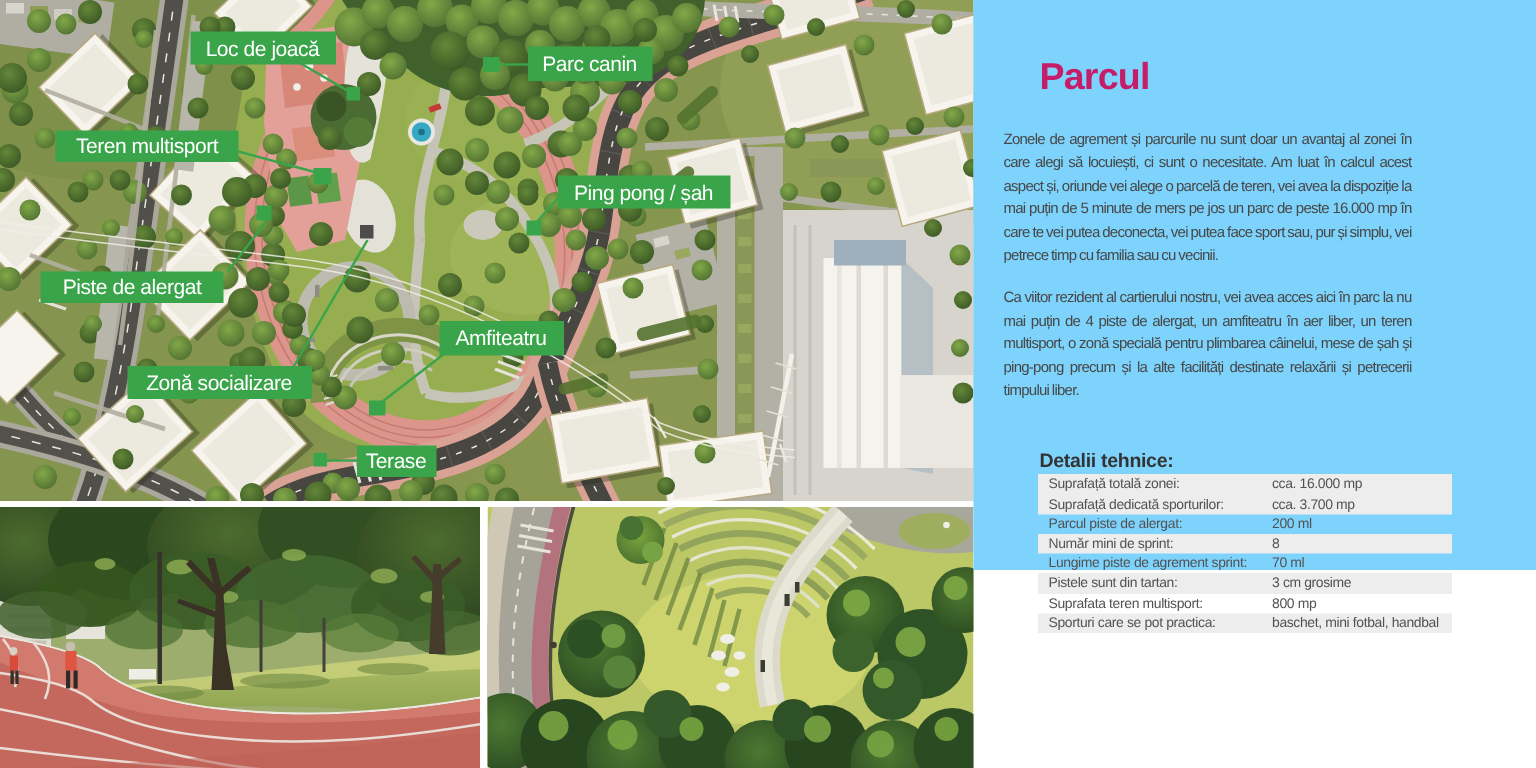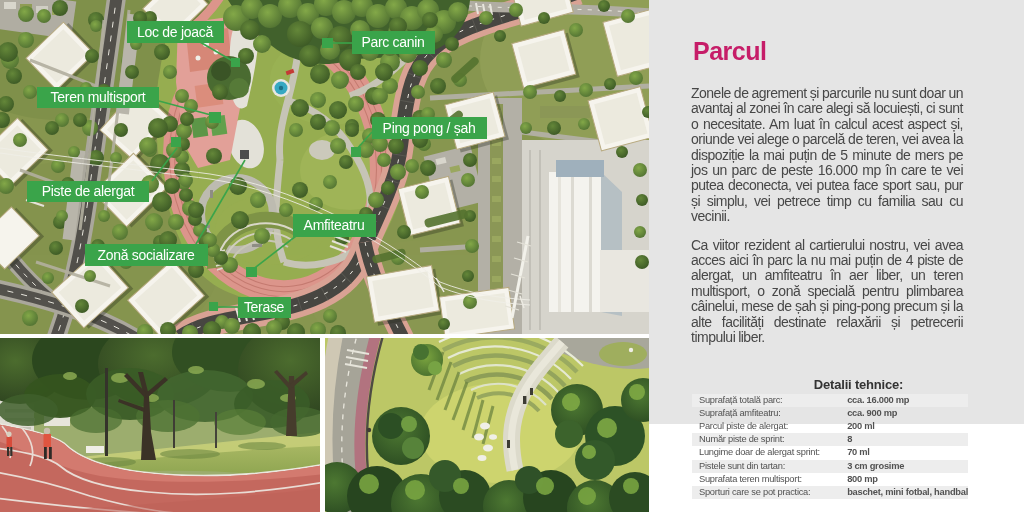--- a/index.html
+++ b/index.html
@@ -1,29 +1,29 @@
 <!DOCTYPE html>
 <html><head>
 <meta charset="utf-8">
 <style>
   html,body{margin:0;padding:0;background:#ffffff;}
   #page{position:relative;width:1024px;height:512px;overflow:hidden;background:#ffffff;font-family:"Liberation Sans",sans-serif;}
   #aerial{position:absolute;left:0;top:0;}
   #photo1{position:absolute;left:0;top:338px;}
   #photo2{position:absolute;left:325px;top:338px;}
-  #panel{position:absolute;left:649px;top:0;width:375px;height:424px;background:#e5e5e5;}
+  #panel{position:absolute;left:649px;top:0;width:375px;height:380px;background:#7dd3fc;}
   #panel h1{margin:0;padding:39px 0 0 44px;font-size:25px;line-height:25px;font-weight:bold;color:#c61d68;letter-spacing:-0.5px;}
-  #panel .body{width:272px;margin-left:42px;color:#474747;font-size:14px;line-height:15.4px;letter-spacing:-0.5px;word-spacing:-0.5px;text-align:justify;}
+  #panel .body{width:272px;margin-left:20px;color:#474747;font-size:10px;line-height:15.4px;letter-spacing:-0.5px;word-spacing:-0.5px;text-align:justify;}
   #panel .p1{margin-top:22px;}
   #panel .p2{margin-top:13px;}
-  #panel h2{margin:0;padding:31px 0 0 44px;font-size:13px;font-weight:bold;color:#333;letter-spacing:-0.2px;text-align:center;}
+  #panel h2{margin:0;padding:31px 0 0 44px;font-size:13px;font-weight:bold;color:#333;letter-spacing:-0.2px;}
   #tbl{margin:2px 0 0 43px;border-collapse:collapse;width:276px;font-size:9.3px;color:#525252;letter-spacing:-0.25px;}
   #tbl td{padding:0 0 0 7px;height:13.2px;line-height:13.2px;vertical-align:middle;white-space:nowrap;}
   #tbl td:first-child{width:149px;}
-  #tbl td.v{padding-left:0;font-weight:bold;}
+  #tbl td.v{padding-left:0;}
   #tbl tr.g{background:#ededed;}
 </style>
 </head>
 <body>
 <div id="page">
 
   <svg id="aerial" width="649" height="334" viewBox="0 0 649 334">
 <defs>
 <radialGradient id="tg" cx="0.4" cy="0.35" r="0.8">
   <stop offset="0" stop-color="#83a848"></stop>
@@ -952,37 +952,37 @@
 
     <div class="body p1">Zonele de agrement și parcurile nu sunt doar un avantaj al zonei în care alegi să locuiești, ci sunt o necesitate. Am luat în calcul acest aspect și, oriunde vei alege o parcelă de teren, vei avea la dispoziție la mai puțin de 5 minute de mers pe jos un parc de peste 16.000 mp în care te vei putea deconecta, vei putea face sport sau, pur și simplu, vei petrece timp cu familia sau cu vecinii.</div>
 
     <div class="body p2">Ca viitor rezident al cartierului nostru, vei avea acces aici în parc la nu mai puțin de 4 piste de alergat, un amfiteatru în aer liber, un teren multisport, o zonă specială pentru plimbarea câinelui, mese de șah și ping-pong precum și la alte facilități destinate relaxării și petrecerii timpului liber.</div>
 
     <h2>Detalii tehnice:</h2>
 
     <table id="tbl">
       <tbody>
           <tr class="g">
-            <td>Suprafață totală parc:</td>
+            <td>Suprafață totală zonei:</td>
             <td class="v">cca. 16.000 mp</td>
           </tr>
-      <tr>
-            <td>Suprafață amfiteatru:</td>
-            <td class="v">cca. 900 mp</td>
+      <tr class="g">
+            <td>Suprafață dedicată sporturilor:</td>
+            <td class="v">cca. 3.700 mp</td>
           </tr>
       <tr>
             <td>Parcul piste de alergat:</td>
             <td class="v">200 ml</td>
           </tr>
       <tr class="g">
-            <td>Număr piste de sprint:</td>
+            <td>Număr mini de sprint:</td>
             <td class="v">8</td>
           </tr>
       <tr>
-            <td>Lungime doar de alergat sprint:</td>
+            <td>Lungime piste de agrement sprint:</td>
             <td class="v">70 ml</td>
           </tr>
       <tr class="g">
             <td>Pistele sunt din tartan:</td>
             <td class="v">3 cm grosime</td>
           </tr>
       <tr>
             <td>Suprafata teren multisport:</td>
             <td class="v">800 mp</td>
           </tr>

